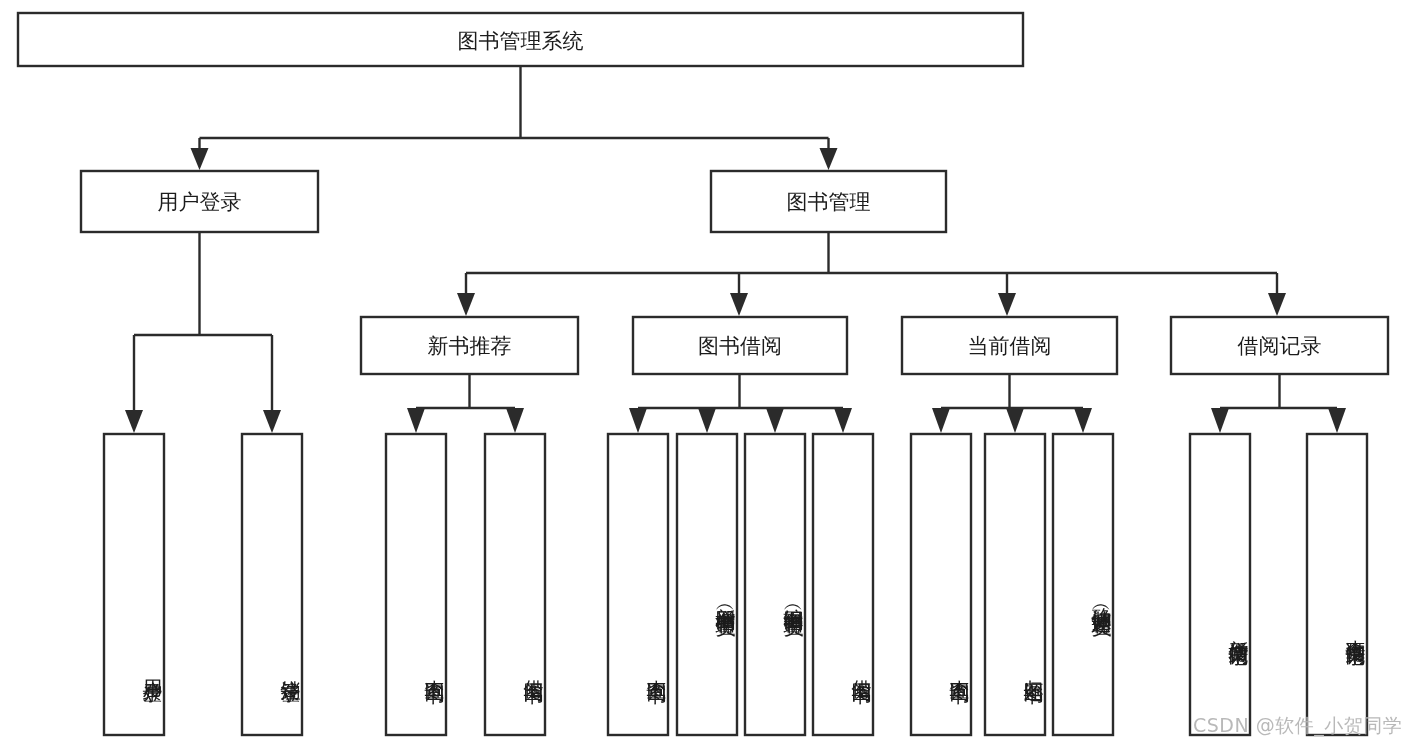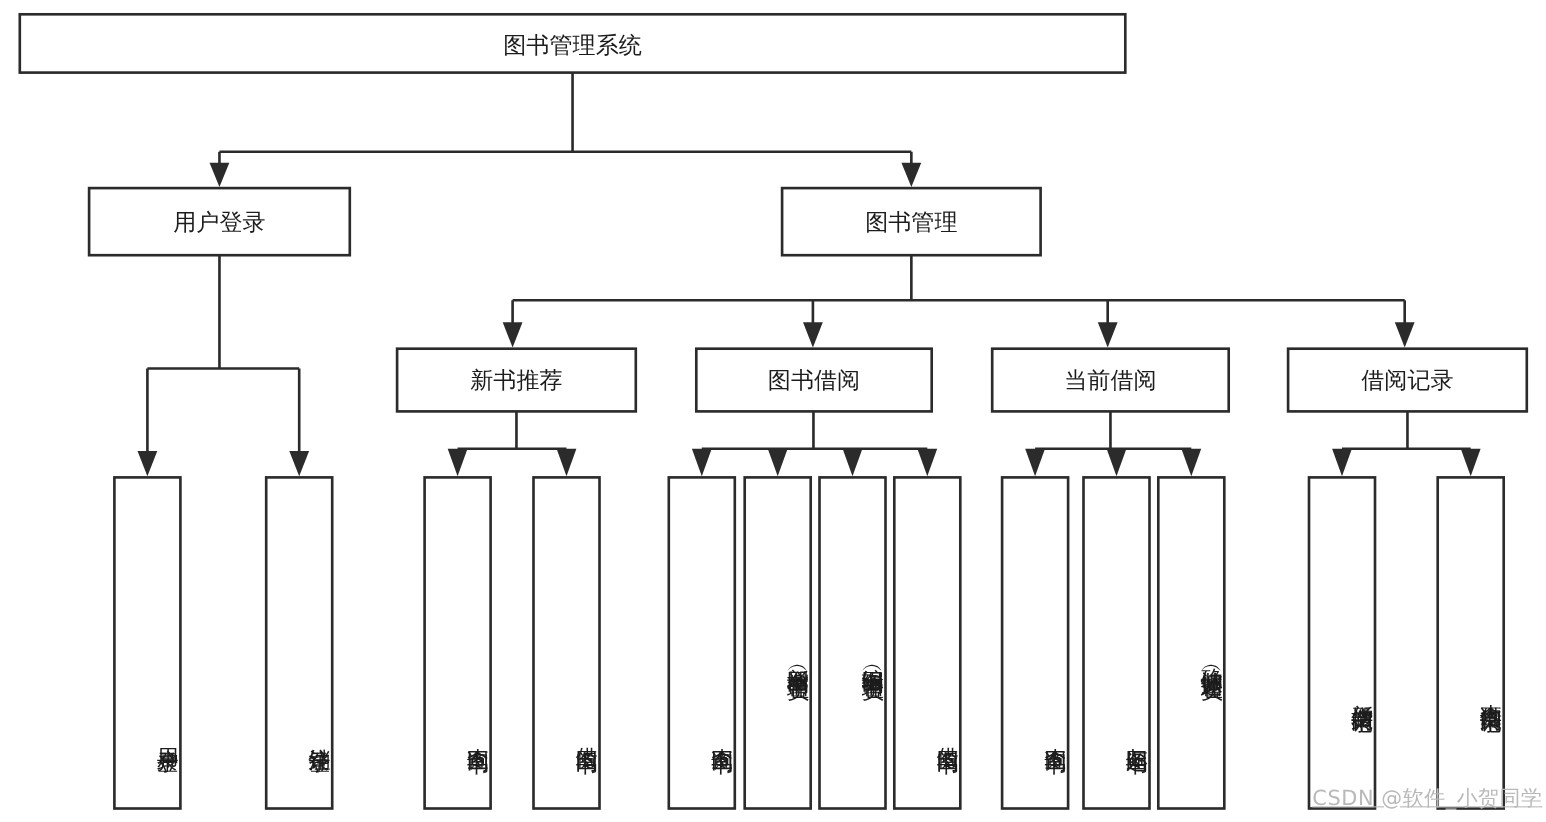--- a/index.html
+++ b/index.html
@@ -214,15 +214,15 @@
   <div class="leaf-label" style="left:911px; top:434px; width:60px; height:301px; padding-top:82px;">查询图书</div>
 
   <div class="leaf-label" style="left:985px; top:434px; width:60px; height:301px; padding-top:82px;">归还图书</div>
 
   <div class="leaf-label" style="left:1053px; top:434px; width:60px; height:301px; padding-top:14px;">确认归还（管理员）</div>
 
   <div class="leaf-label" style="left:1190px; top:434px; width:60px; height:301px; padding-top:44px;">新增借阅记录</div>
 
   <div class="leaf-label" style="left:1307px; top:434px; width:60px; height:301px; padding-top:44px;">查询借阅记录</div>
 
-  <div class="watermark" style="left:1193px; top:713px;text-decoration:underline;">CSDN @软件_小贺同学</div>
+  <div class="watermark" style="left:1193px; top:713px;">CSDN @软件_小贺同学</div>
 
 </div>
 
 </body></html>

